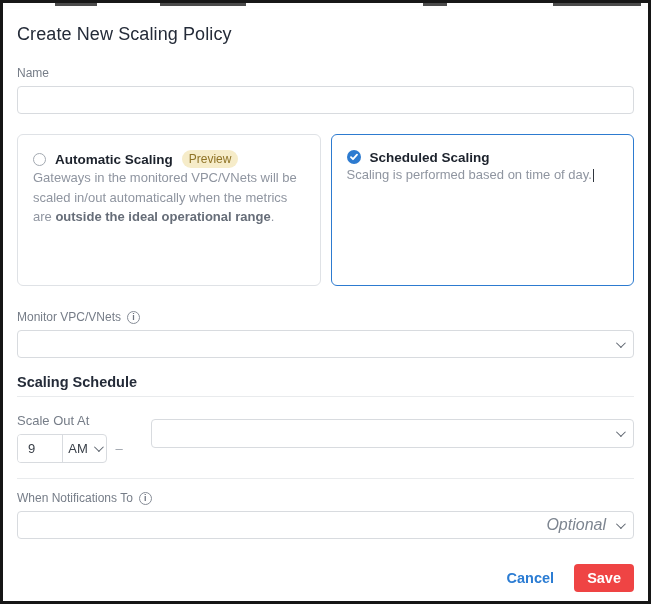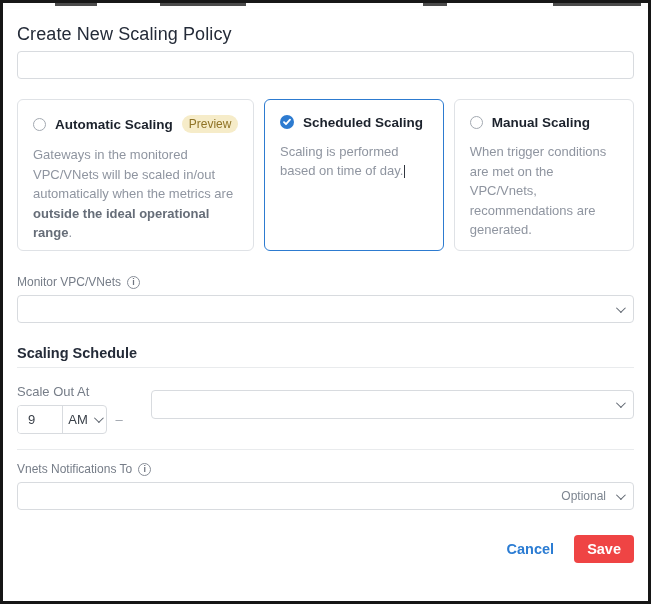--- a/index.html
+++ b/index.html
@@ -58,21 +58,21 @@
     display: flex; align-items: center; justify-content: flex-end; gap: 10px;
     cursor: pointer;
   }
   .chevron {
     width: 7px; height: 7px;
     border-right: 1.6px solid #5f6670;
     border-bottom: 1.6px solid #5f6670;
     transform: rotate(45deg) translateY(-2px);
     flex: 0 0 auto;
   }
-  .hint-optional { font-size: 12px; color: #7d8590; }
+  .hint-optional { font-size: 16px; font-style: italic; color: #7d8590; }
 
   
   .cards { display: flex; gap: 10px; margin-top: 20px; }
   .card {
     flex: 1 1 0;
     border: 1px solid #dfe2e6;
     border-radius: 6px;
     padding: 15px 15px;
     height: 152px;
     background: #fff;
@@ -94,30 +94,29 @@
   }
   .card-title { font-size: 13.5px; font-weight: 700; color: #1c222c; white-space: nowrap; }
   .badge {
     font-size: 12px;
     background: #f6ecc9;
     color: #8f7326;
     padding: 2px 7px;
     border-radius: 9px;
   }
   .card-desc {
-    margin-top: 12px;
     font-size: 13px;
     line-height: 1.5;
     color: #8f95a0;
   }
   .card-desc b { color: #666d78; font-weight: 700; }
   .caret { display: inline-block; width: 1px; height: 13px; background: #30363f; vertical-align: text-bottom; margin-left: 1px; }
 
   .section-heading {
-    margin-top: 22px;
+    margin-top: 16px;
     font-size: 14.5px;
     font-weight: 700;
     color: #242b38;
   }
   .divider { border: none; border-top: 1px solid #e9ebed; margin-top: 6px; }
   .divider.row-div { margin-top: 15px; }
 
   
   .sched-row { display: flex; margin-top: 16px; }
   .sched-col { display: flex; flex-direction: column; }
@@ -187,20 +186,23 @@
     <div class="smudge s1"></div>
     <div class="smudge s2"></div>
     <div class="smudge s3"></div>
     <div class="smudge s4"></div>
   </div>
 
   <div class="modal">
     <div class="modal-title">Create New Scaling Policy</div>
 
     
+    <div class="field-label">
+      <span>Name</span>
+    </div>
     <input class="text-input" type="text" value="" style="">
 
     
     <div class="cards">
 
       <div class="card">
         <div class="card-head">
           <span class="radio"></span>
           <span class="card-title">Automatic Scaling</span>
           <span class="badge">Preview</span>
@@ -217,29 +219,20 @@
                 <polyline points="1,4.2 3,6.2 7,1.6" fill="none" stroke="#fff" stroke-width="1.8" stroke-linecap="round" stroke-linejoin="round"></polyline>
               </svg>
           </span>
           <span class="card-title">Scheduled Scaling</span>
         </div>
         <div class="card-desc">
           <span>Scaling is performed based on time of day.</span><span class="caret"></span>
         </div>
       </div>
 
-      <div class="card">
-        <div class="card-head">
-          <span class="radio"></span>
-          <span class="card-title">Manual Scaling</span>
-        </div>
-        <div class="card-desc">
-          <span>When trigger conditions are met on the VPC/Vnets, recommendations are generated.</span>
-        </div>
-      </div>
     </div>
 
     
     <div class="field-label" style="margin-top:24px">
       <span>Monitor VPC/VNets</span>
       <i class="info-icon">i</i>
     </div>
     <div class="select-box">
       <span class="chevron"></span>
     </div>
@@ -273,21 +266,21 @@
         <div class="select-box" style="margin-top:6px">
           <span class="chevron"></span>
         </div>
       </div>
     </div>
 
     <hr class="divider row-div">
 
     
     <div class="field-label" style="margin-top:12px">
-      <span>Vnets Notifications To</span>
+      <span>When Notifications To</span>
       <i class="info-icon">i</i>
     </div>
     <div class="select-box">
       <span class="hint-optional">Optional</span>
       <span class="chevron"></span>
     </div>
 
     
     <div class="footer">
       <button class="cancel-link">Cancel</button>

